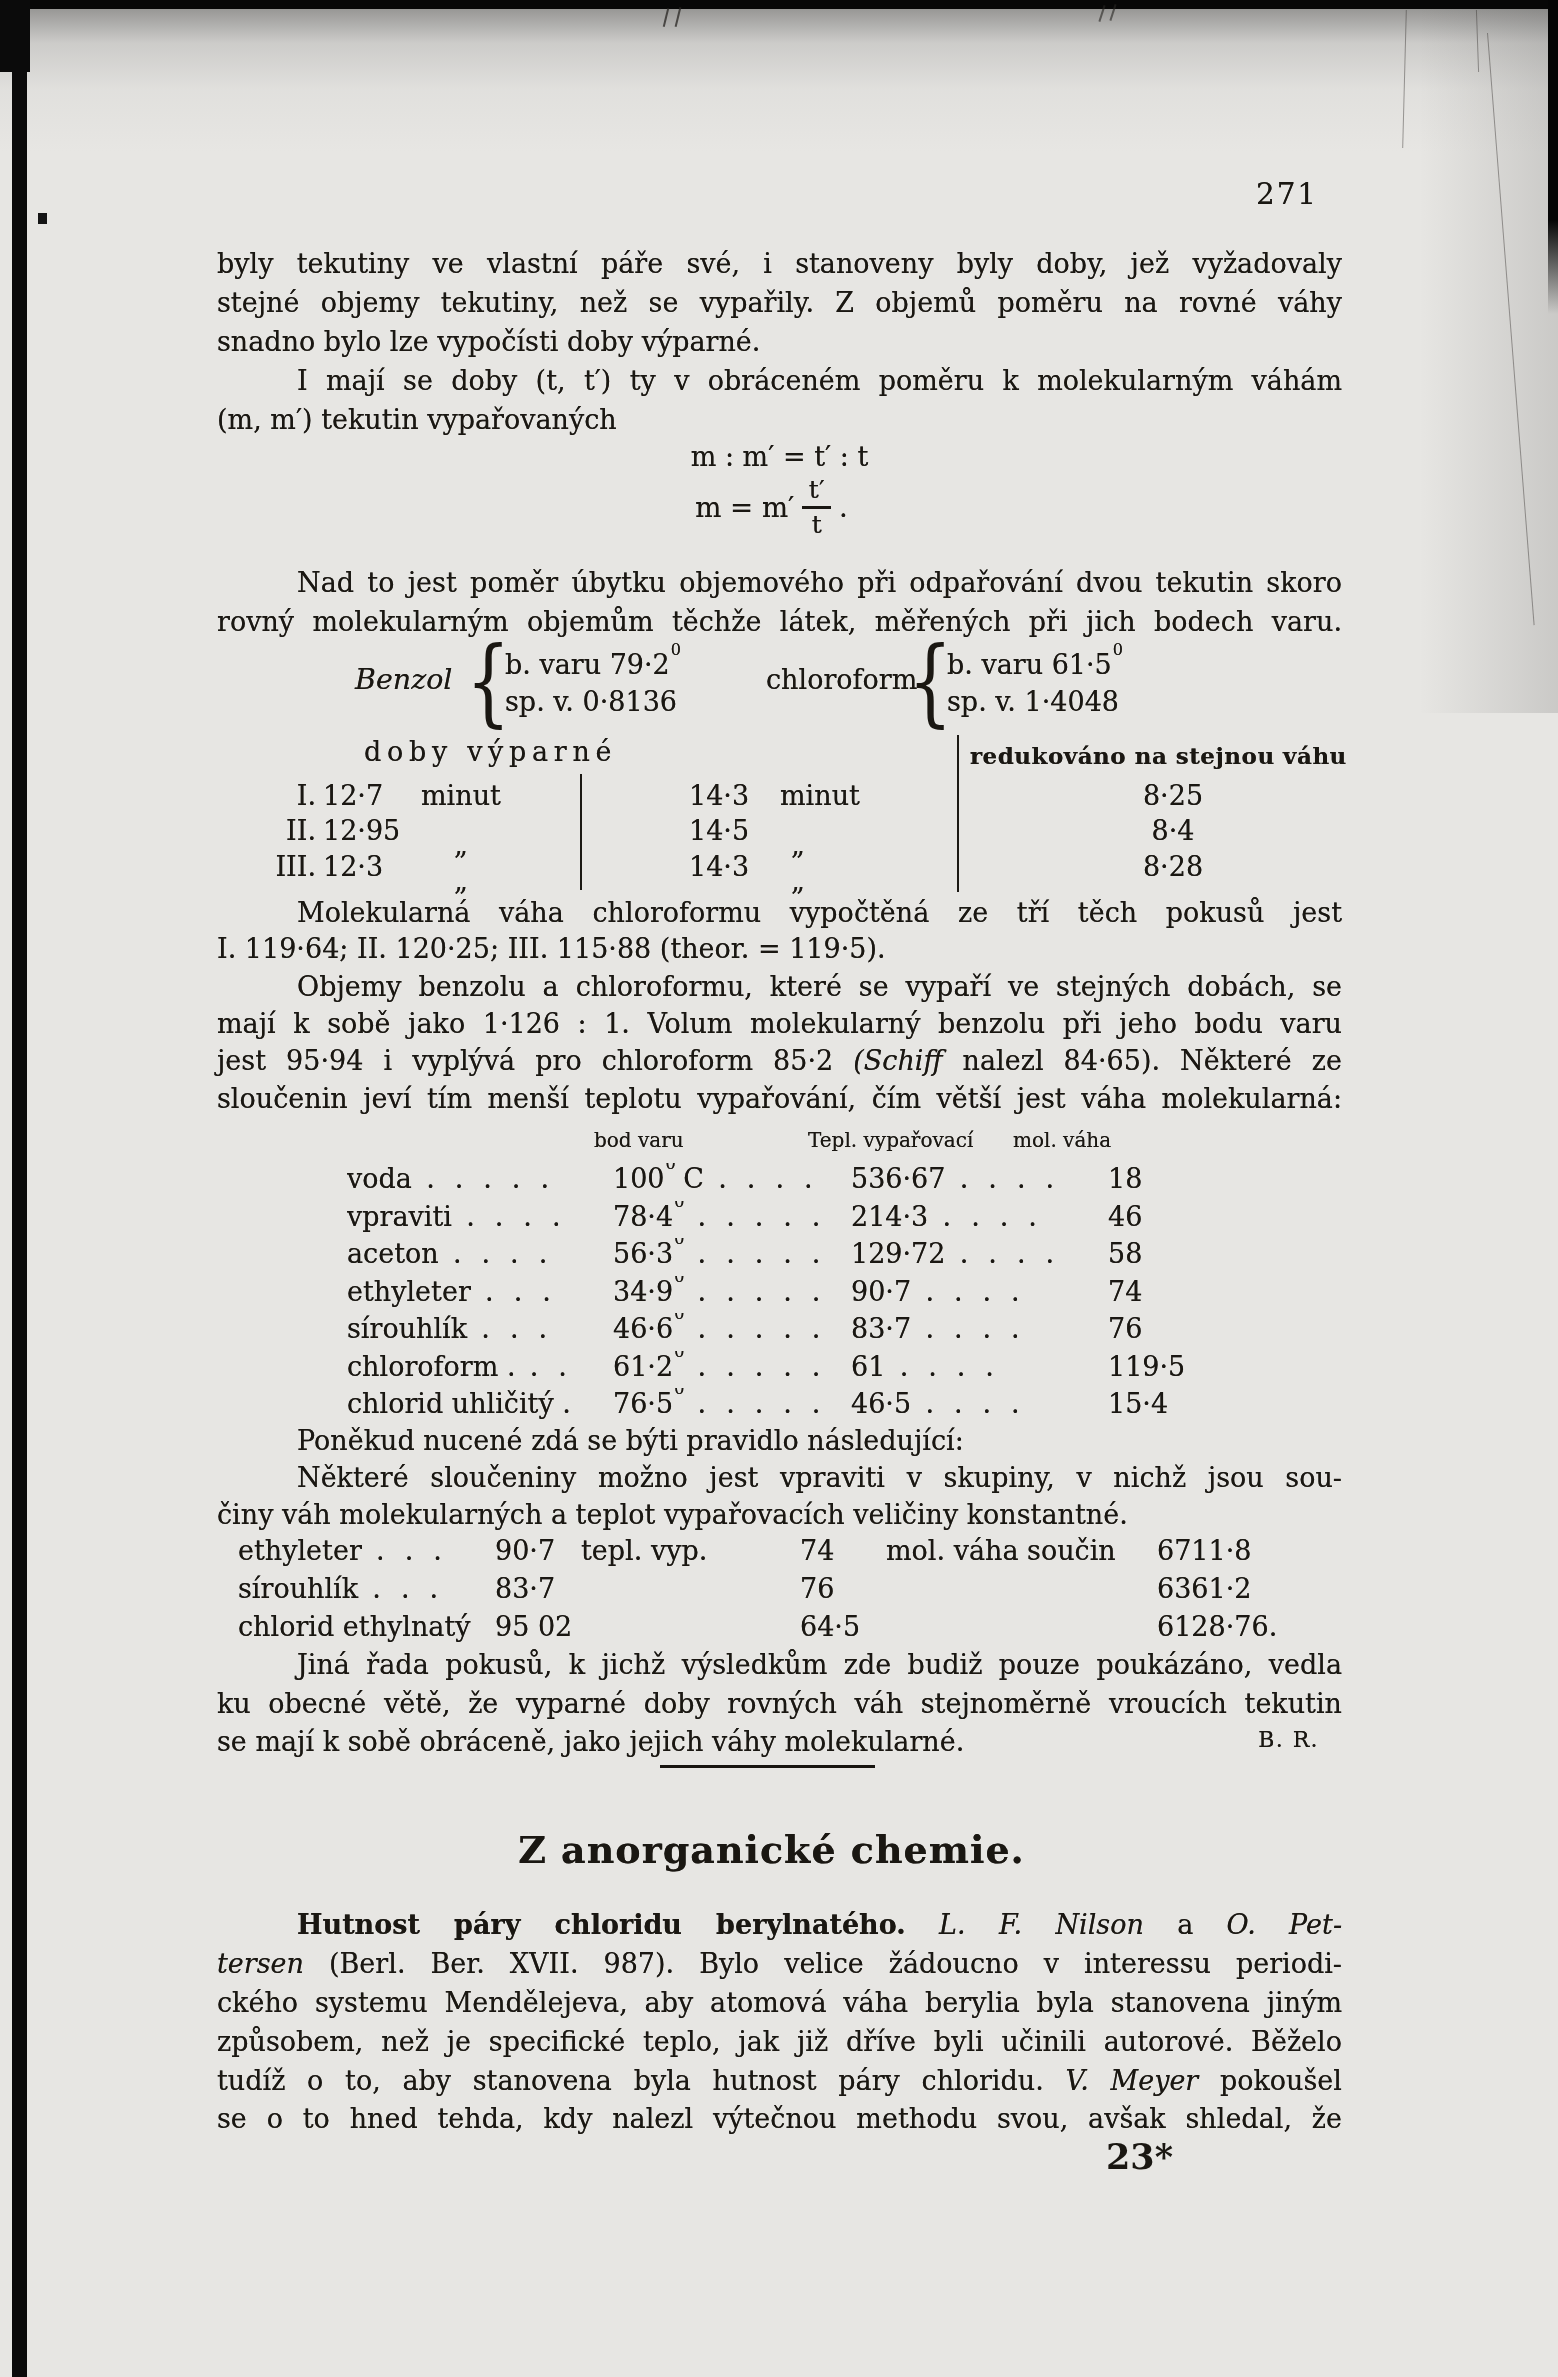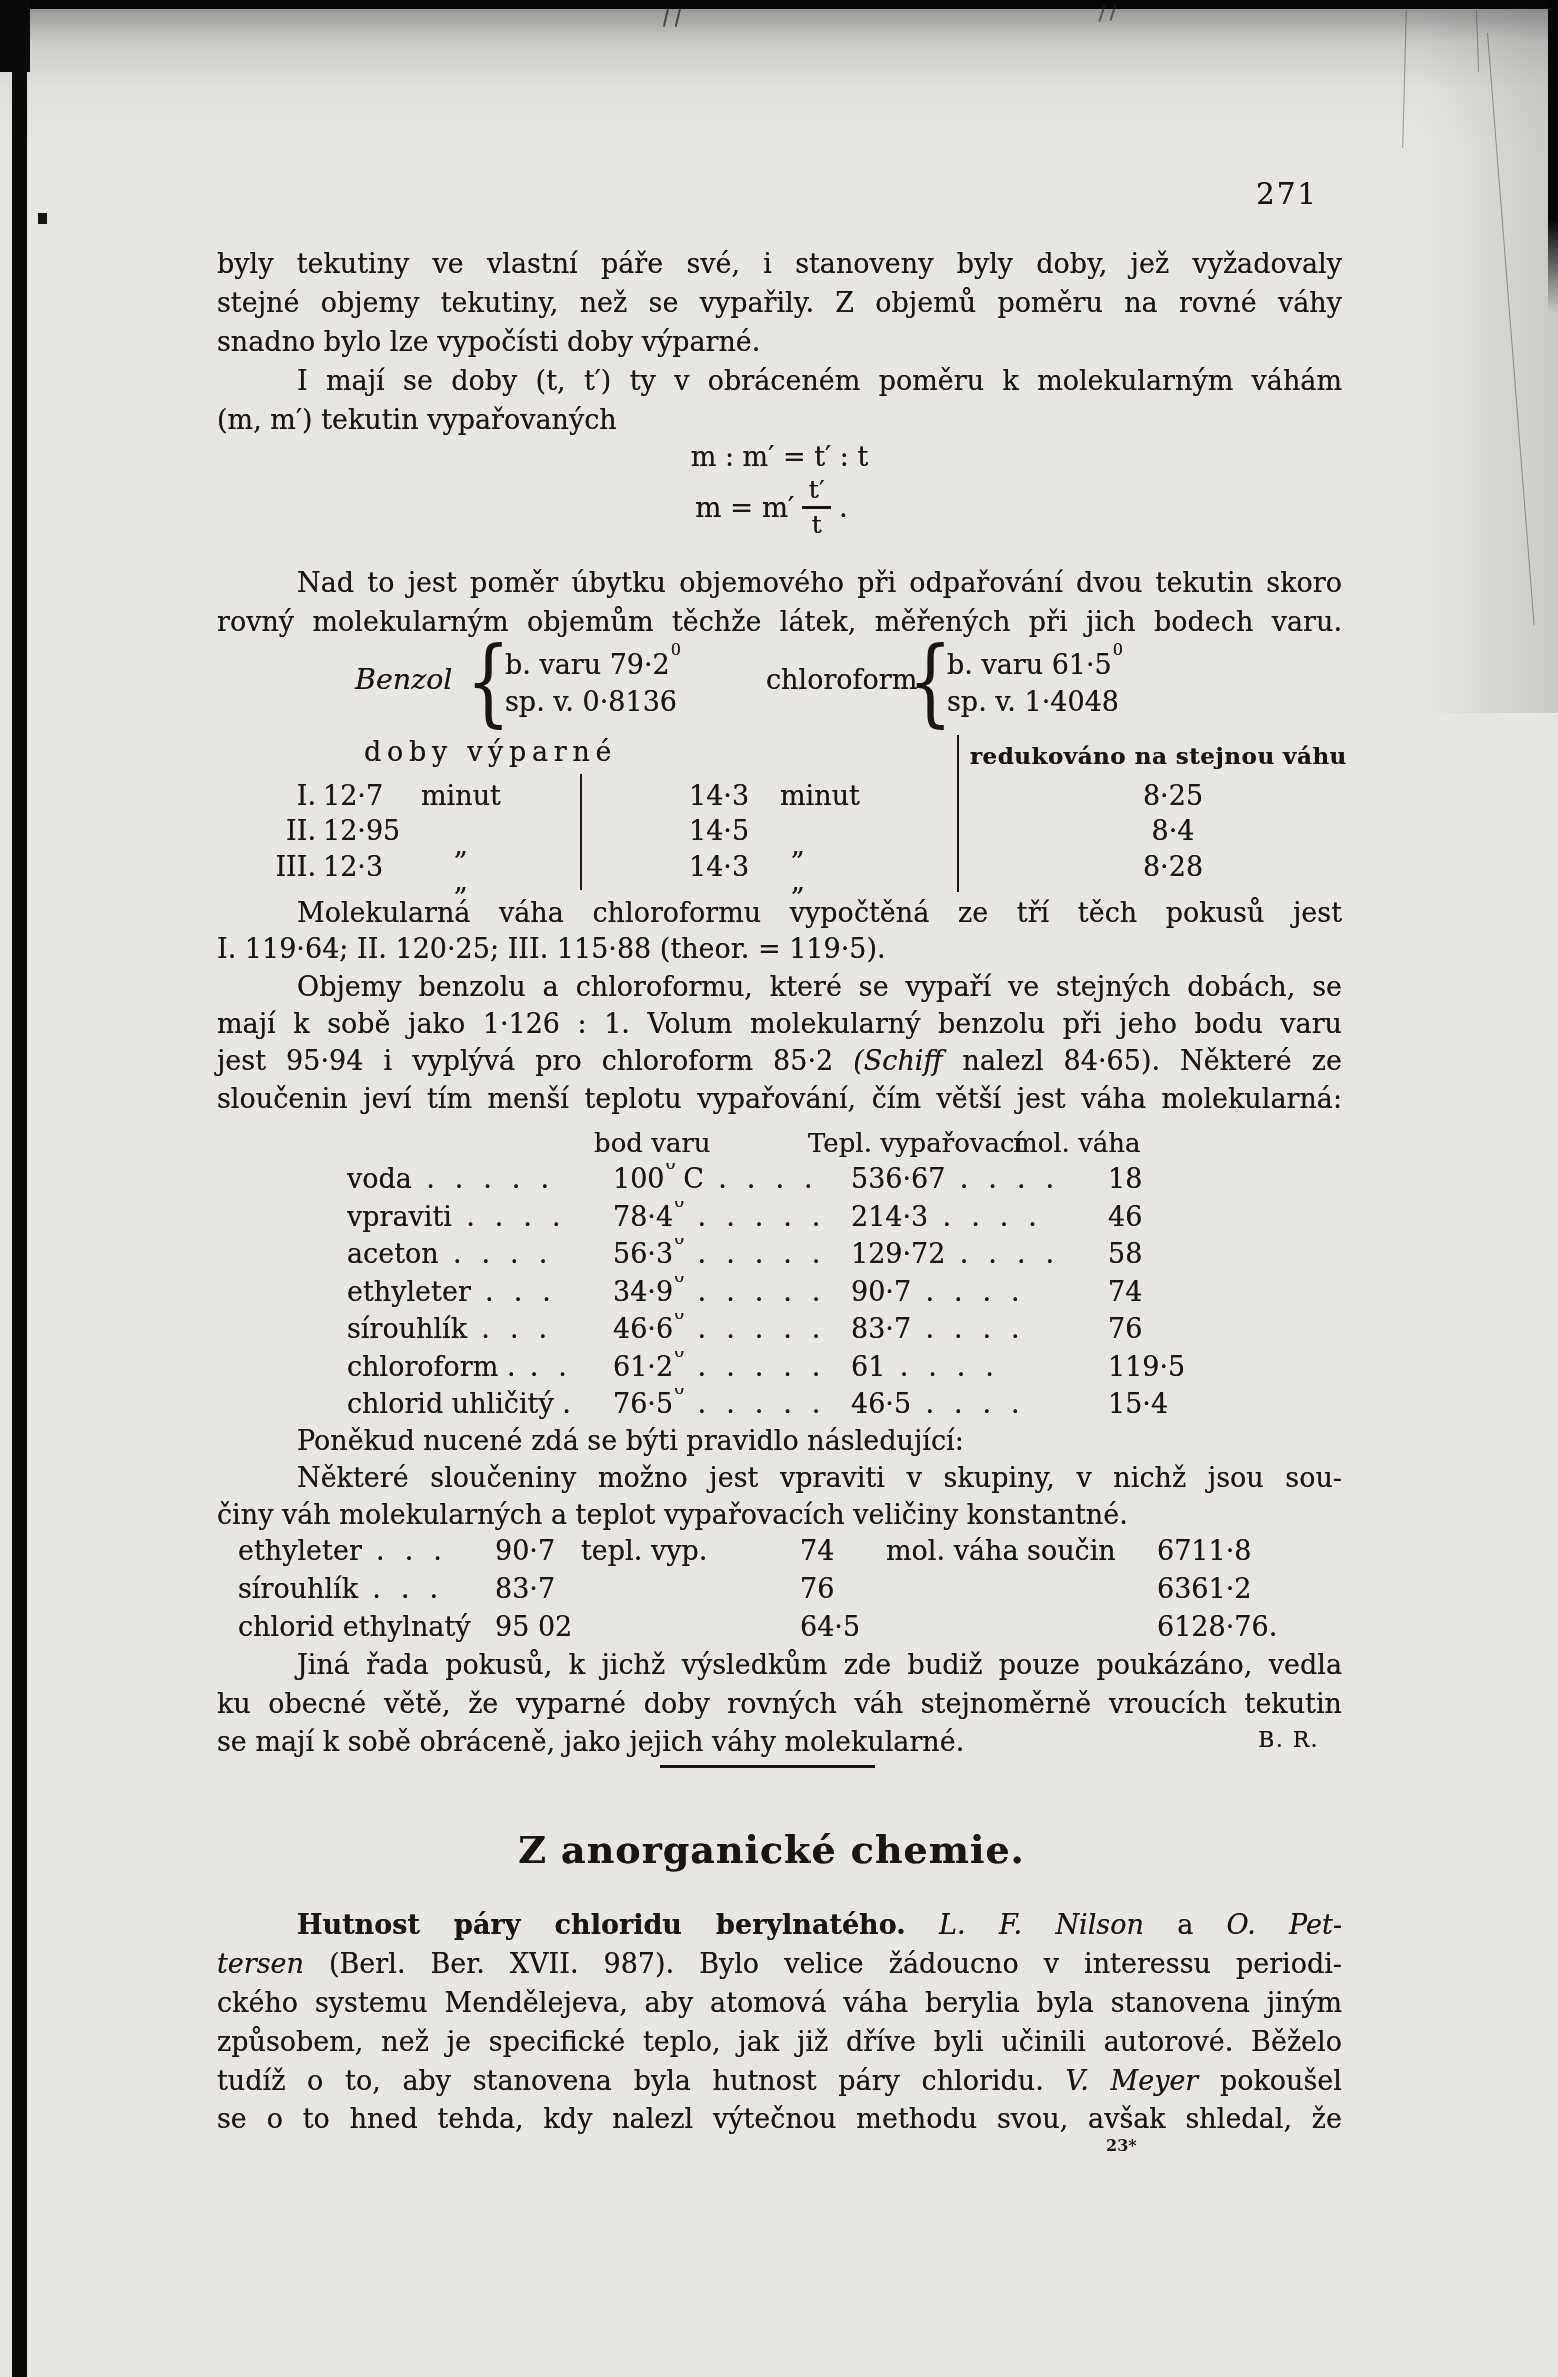--- a/index.html
+++ b/index.html
@@ -69,37 +69,37 @@
   .hl-right{position:absolute;left:970px;top:742px;font-size:23px;font-weight:bold;
            letter-spacing:0.5px;text-shadow:0 0 0.5px rgba(26,23,18,.75);}
 
   
   .t2row{position:absolute;left:347px;width:989px;display:flex;font-size:27px;
          text-shadow:0 0 0.5px rgba(26,23,18,.75);}
   .t2row .c1{width:266px;} .t2row .c2{width:238px;} .t2row .c3{width:257px;}
   .t2row .c4{flex:1;}
   .t2row .cell{overflow:hidden;white-space:nowrap;}
   .dots{letter-spacing:5.7px;}
-  .t2h{position:absolute;font-size:26px;text-shadow:0 0 0.5px rgba(26,23,18,.75);white-space:nowrap;}
+  .t2h{position:absolute;font-size:20px;text-shadow:0 0 0.5px rgba(26,23,18,.75);white-space:nowrap;}
 
   
   .t3row{position:absolute;left:238px;width:1098px;display:flex;font-size:27px;
          text-shadow:0 0 0.5px rgba(26,23,18,.75);}
   .t3row .c1{width:257px;} .t3row .c2{width:86px;} .t3row .c3{width:219px;}
   .t3row .c4{width:86px;} .t3row .c5{width:271px;} .t3row .c6{flex:1;}
   .t3row .cell{overflow:hidden;white-space:nowrap;}
   .t3row.dit .c3 .lab, .t3row.dit .c5 .lab{display:inline-block;transform:translateY(13.3px);
          word-spacing:52px;}
 
   .initials{position:absolute;right:23px;bottom:1.9px;font-size:22px;letter-spacing:1.4px;}
   .hr-rule{position:absolute;left:660px;top:1765px;width:215px;height:2.9px;background:#17140f;}
   .heading{position:absolute;left:209px;top:1827px;width:1125px;text-align:center;
            font-size:38px;font-weight:bold;letter-spacing:1px;
            text-shadow:0 0 0.5px rgba(26,23,18,.8);}
-  .footmark{position:absolute;left:1106px;top:2136px;font-size:16px;font-weight:bold;}
+  .footmark{position:absolute;left:1106px;top:2136px;font-size:35px;font-weight:bold;}
 </style>
 </head>
 <body>
 
 <div class="page">
 
   <div class="grad-top"></div>
   <div class="grad-right"></div>
   <div class="topbar"></div>
   <div class="cornerblock"></div>

